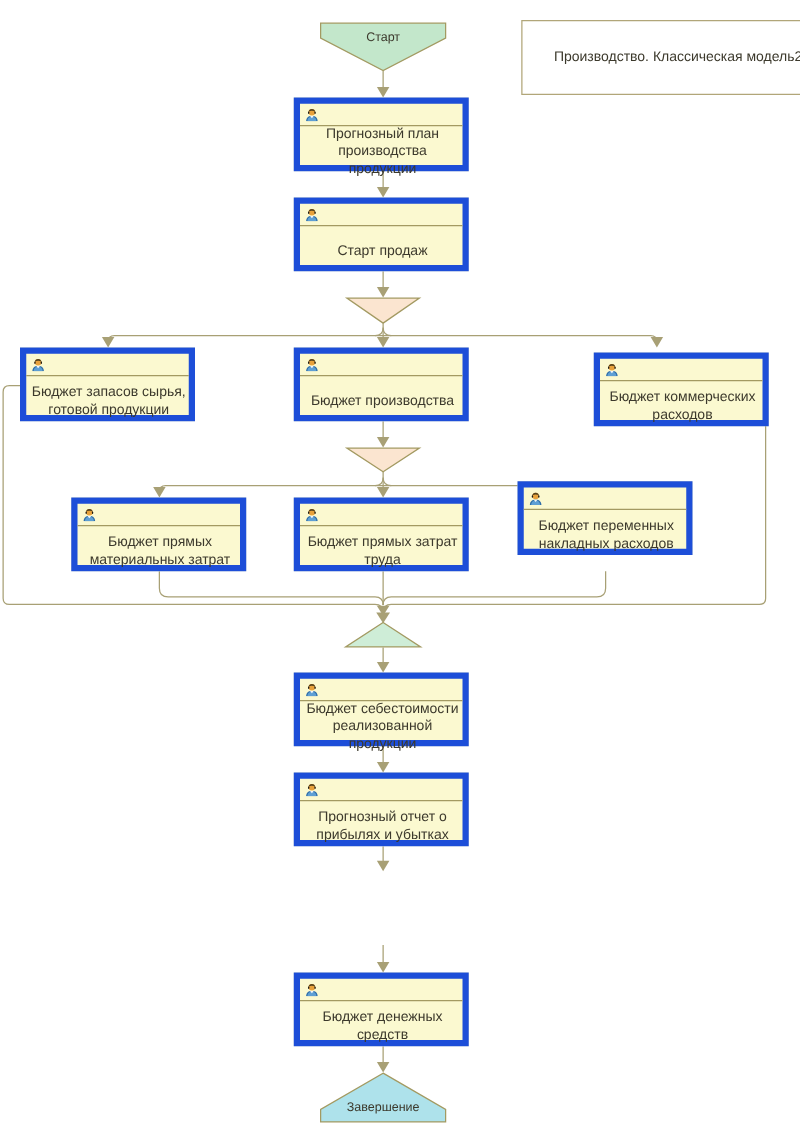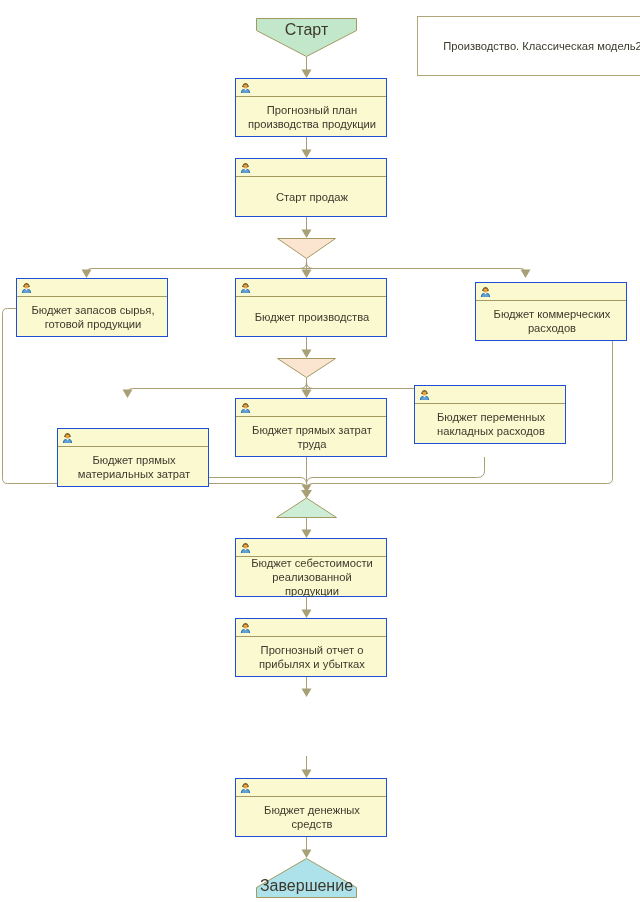--- a/index.html
+++ b/index.html
@@ -7,23 +7,23 @@
   #canvas{
     position:relative;
     width:640px;height:902px;
     background:#ffffff;
     font-family:"Liberation Sans",sans-serif;
     overflow:hidden;
   }
   #wires{position:absolute;left:0;top:0;z-index:0;}
   .node{
     position:absolute;
-    width:152px;height:59px;
+    width:140px;height:59px;
     box-sizing:border-box;
-    border:1px solid #1d4ed8;
+    border:5px solid #1d4ed8;
     background:#FBF9D0;
     z-index:1;
   }
   .node-header{
     height:17px;
     border-bottom:1px solid #A39A62;
     position:relative;
   }
   .person{position:absolute;left:4px;top:2.5px;width:11px;height:11.5px;}
   .node-body{
@@ -32,40 +32,40 @@
     text-align:center;
     padding-left:2px;
     font-size:11.2px;line-height:14px;
     color:#3C392C;
     white-space:pre-line;
     overflow:visible;
   }
   .shape-label{
     position:absolute;z-index:2;
     text-align:right;
-    font-size:16px;color:#3C392C;
+    font-size:10px;color:#3C392C;
     white-space:nowrap;
     transform:translate(-50%,-50%);
   }
   #title-box{
     position:absolute;left:417px;top:16px;width:251px;height:60px;
     box-sizing:border-box;
     border:1px solid #B1A679;
     background:#ffffff;
     display:flex;align-items:center;justify-content:center;
     font-size:11.2px;color:#3C392C;
     z-index:1;
   }
   
   .n0{left:235px;top:78px;}
   .n1{left:235px;top:158px;}
   .n2{left:16px;top:278px;}
   .n3{left:235px;top:278px;}
   .n4{left:455px;top:282px;margin-left:20px;}
-  .n5{left:57px;top:398px;margin-top:30px;}
+  .n5{left:57px;top:398px;}
   .n6{left:235px;top:398px;}
   .n7{left:414px;top:385px;}
   .n8{left:235px;top:538px;}
   .n9{left:235px;top:618px;}
   .n10{left:235px;top:697px;}
   .n11{left:235px;top:778px;}
 </style>
 </head>
 <body>
 

